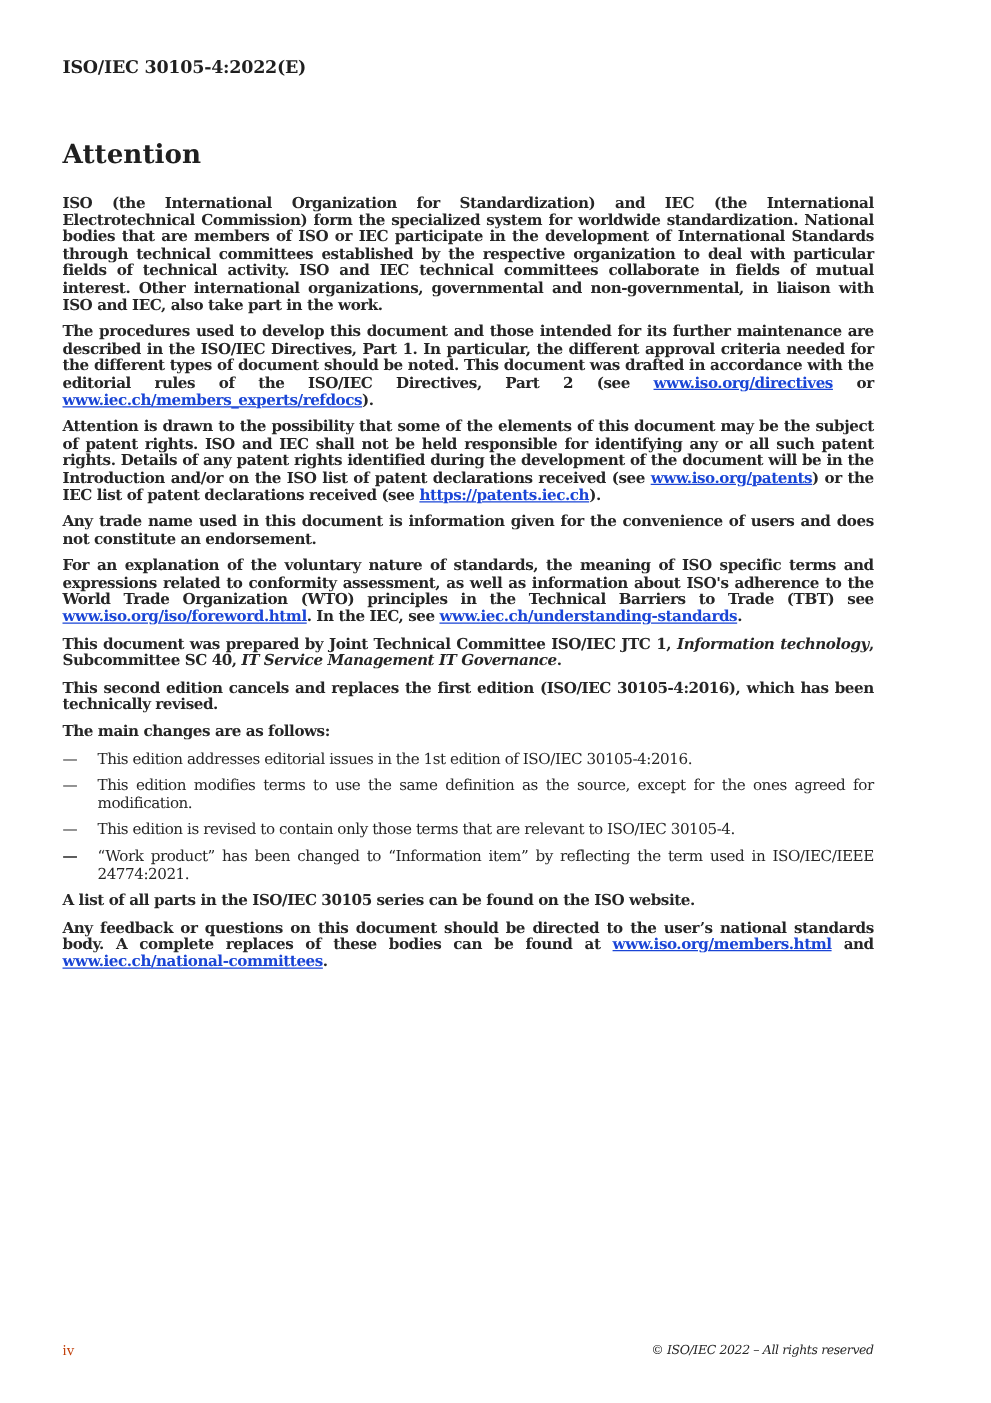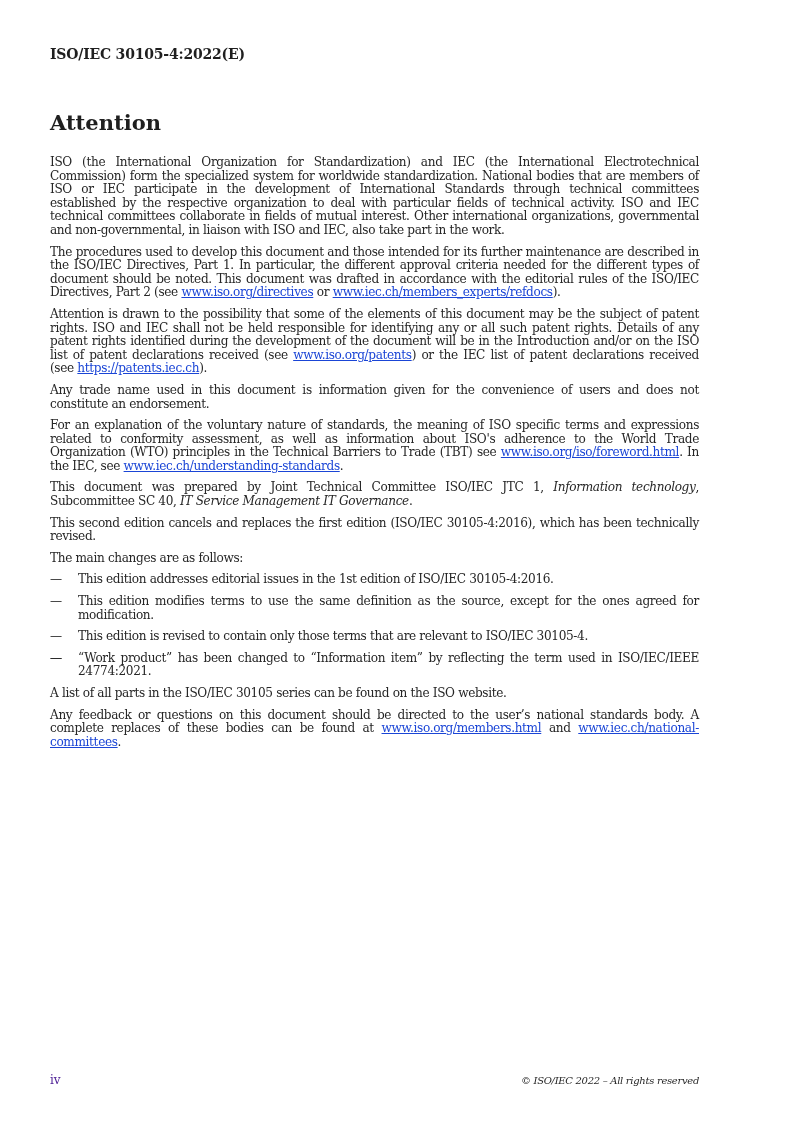--- a/index.html
+++ b/index.html
@@ -14,28 +14,28 @@
     font-weight: bold; font-size: 14px; letter-spacing: -0.2px; color: #1f1f1f;
   }
   .title {
     position: absolute; left: 50px; top: 110px;
     font-weight: bold; font-size: 21px; color: #1f1f1f; margin: 0;
   }
   .body {
     position: absolute; left: 50px; top: 156px; width: 649px;
     font-size: 12.1px; line-height: 13.6px; letter-spacing: -0.35px;
   }
-  .body p { margin: 0 0 8px 0; text-align: justify; }
+  .body p { margin: 0 0 8px 0; text-align: justify; font-weight: bold; }
   .body a { color: #1a45d6; text-decoration: underline; }
   .body em { font-style: italic; }
   .dash-list { list-style: none; margin: 0 0 8px 0; padding: 0; }
   .dash-list li { position: relative; padding-left: 28px; margin: 0 0 8px 0; text-align: justify; }
   .dash-list li .dash { position: absolute; left: 0; top: 0; }
   .footer-left {
-    position: absolute; left: 50px; top: 1073px; font-size: 12px; color: #4c1d95;
+    position: absolute; left: 50px; top: 1073px; font-size: 12px; color: #c2410c; font-family: Liberation Serif, serif;
   }
   .footer-right {
     position: absolute; right: 94px; top: 1075px; font-size: 10px; color: #262626; letter-spacing: -0.3px; font-style: italic;
   }
 </style>
 </head>
 <body>
 
 <div class="page">
   <div class="doc-id">ISO/IEC 30105-4:2022(E)</div>

